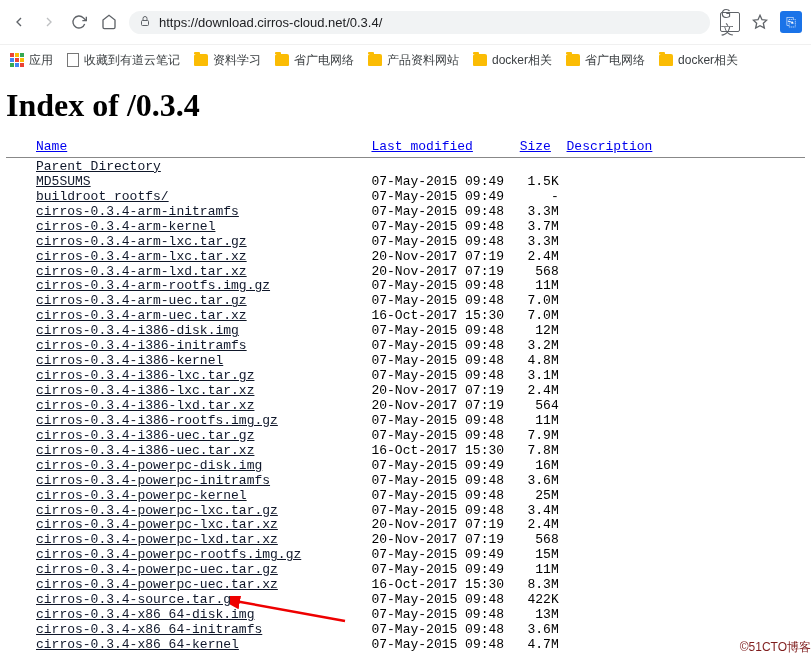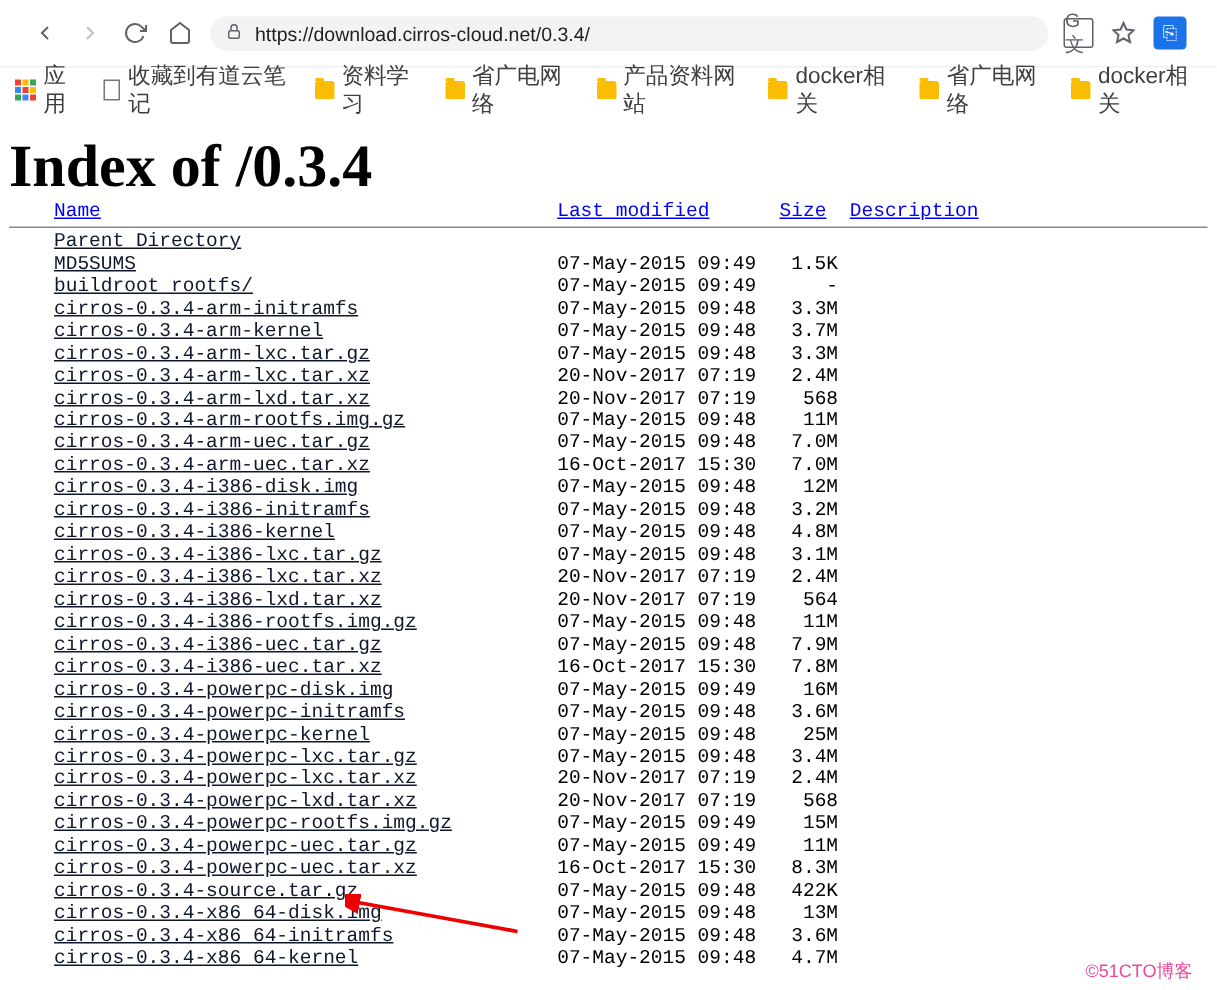--- a/index.html
+++ b/index.html
@@ -6,21 +6,21 @@
   body {
     margin: 0;
     font-family: Arial, sans-serif;
     font-size: 13px;
     background: #fff;
     width: 811px;
   }
   .toolbar {
     display: flex;
     align-items: center;
-    padding: 4px 20px;
+    padding: 4px 9px;
     gap: 10px;
     border-bottom: 1px solid #f0f0f0;
     height: 45px;
   }
   .nav-icon {
     width: 20px; height: 20px;
     display: inline-flex;
     align-items: center; justify-content: center;
     color: #5f6368;
     cursor: pointer;
@@ -41,21 +41,21 @@
   .gt-icon {
     width:20px;height:20px;border:1px solid #5f6368;border-radius:2px;
     font-size:13px;display:flex;align-items:center;justify-content:center;color:#5f6368;
   }
   .blue-box {
     width:22px;height:22px;background:#1a73e8;border-radius:3px;color:#fff;
     display:flex;align-items:center;justify-content:center;font-size:12px;
   }
   .bookmarks {
     display:flex;align-items:center;gap:14px;padding:4px 10px;height:30px;
-    font-size:15px;color:#3c4043;
+    font-size:12px;color:#3c4043;
   }
   .bm { display:flex;align-items:center;gap:5px;cursor:pointer; }
   .folder-ico { width:14px;height:12px;background:#fbbc04;border-radius:2px 2px 1px 1px; position:relative;}
   .folder-ico::before{content:"";position:absolute;top:-2px;left:0;width:6px;height:2px;background:#fbbc04;border-radius:1px 1px 0 0;}
   .page-ico { width:12px;height:14px;border:1px solid #777; }
   .apps-ico { display:grid;grid-template-columns:repeat(3,4px);grid-template-rows:repeat(3,4px);gap:1px;}
   .apps-ico span{width:4px;height:4px;}
   .apps-ico span:nth-child(1){background:#ea4335}
   .apps-ico span:nth-child(2){background:#fbbc04}
   .apps-ico span:nth-child(3){background:#34a853}
@@ -63,39 +63,39 @@
   .apps-ico span:nth-child(5){background:#ea4335}
   .apps-ico span:nth-child(6){background:#fbbc04}
   .apps-ico span:nth-child(7){background:#34a853}
   .apps-ico span:nth-child(8){background:#4285f4}
   .apps-ico span:nth-child(9){background:#ea4335}
 
   .content { padding: 2px 6px; }
   h1.title {
     font-family: "Times New Roman", serif;
     font-weight: bold;
-    font-size: 40px;
-    margin: 10px 0 0 0;
+    font-size: 32px;
+    margin: 10px 0 16px 0;
   }
   .listing { font-family: "Courier New", monospace; font-size: 13px; line-height: 1.15; white-space: pre; }
   .listing a { color: #0f172a; text-decoration: underline; }
   .header-row { padding-left: 30px; }
   .header-row a { color:#0000ee; text-decoration: underline; margin-top: 20px; }
   hr { border:none; border-top:1px solid #888; margin:2px 0; }
   .row { padding-left:30px; }
 
   .arrow {
     position: absolute;
     left: 230px;
     top: 596px;
     pointer-events:none;
   }
   .watermark {
-    position:absolute; right:16px; bottom:4px;
-    font-size:12px; color:#ec4899;
+    position:absolute; right:0; bottom:4px;
+    font-size:12px; color:#7f1d1d;
   }
 </style>
 </head>
 <body>
 
 <div class="toolbar">
   <span class="nav-icon">
       <svg width="16" height="16" viewBox="0 0 24 24" fill="none" stroke="#5f6368" stroke-width="2">
         <polyline points="15 18 9 12 15 6"></polyline>
       </svg>

